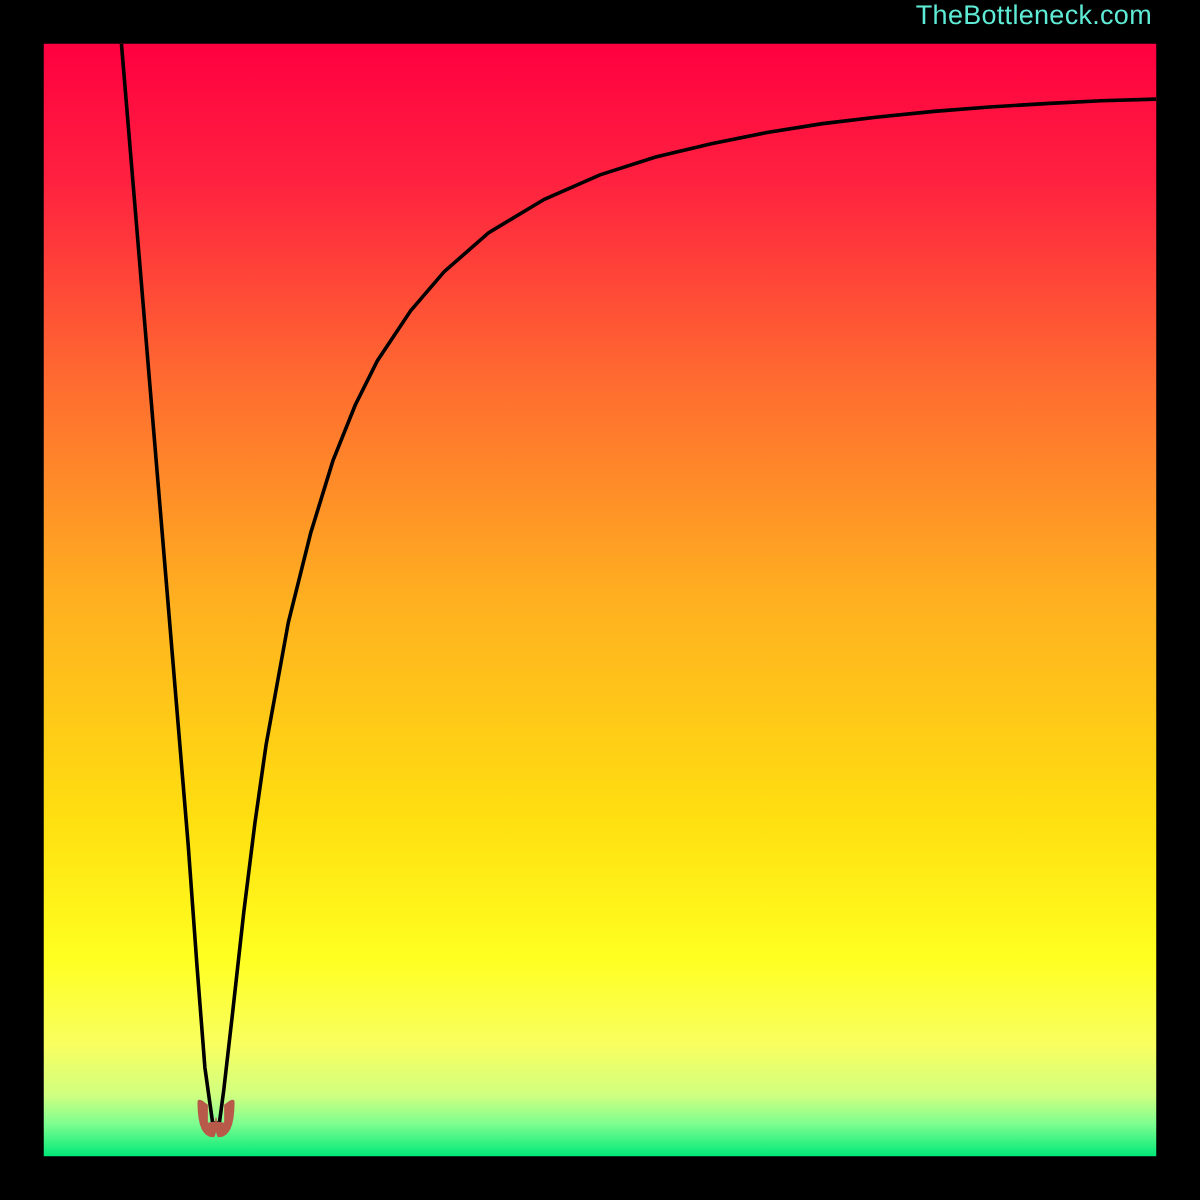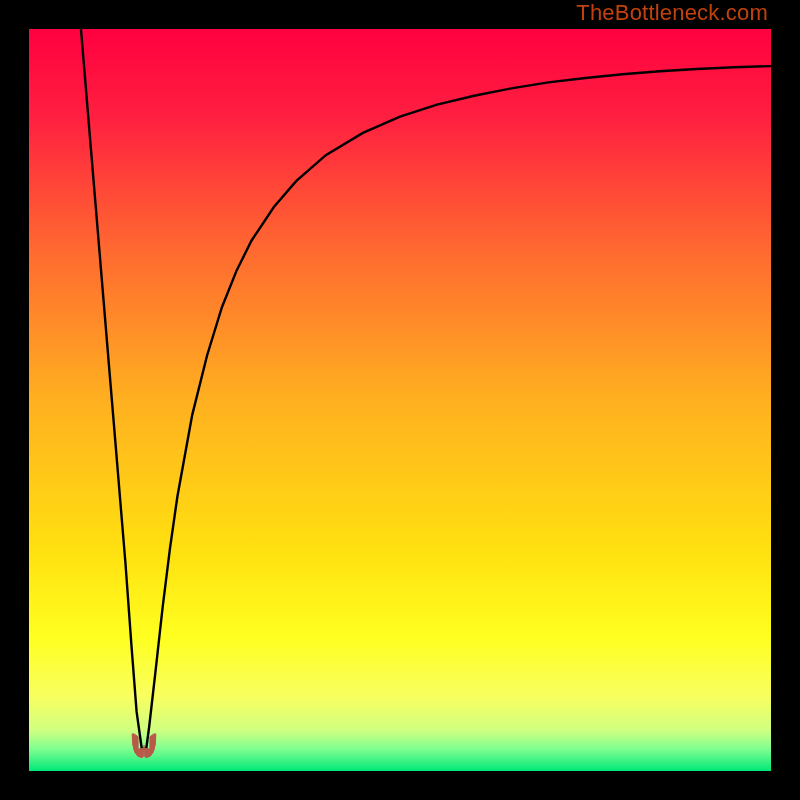--- a/index.html
+++ b/index.html
@@ -23,23 +23,23 @@
     position: absolute;
     left: 0;
     top: 0;
     width: 742px;
     height: 742px;
   }
   .watermark {
     position: absolute;
     top: 0px;
     right: 32px;
-    font-size: 22px;
+    font-size: 18px;
     font-weight: 500;
-    color: #c2410c;
+    color: #5eead4;
     letter-spacing: 0.2px;
     user-select: none;
   }
 </style>
 </head>
 <body>
 
 <div class="watermark">TheBottleneck.com</div>
 
 <div class="frame">

